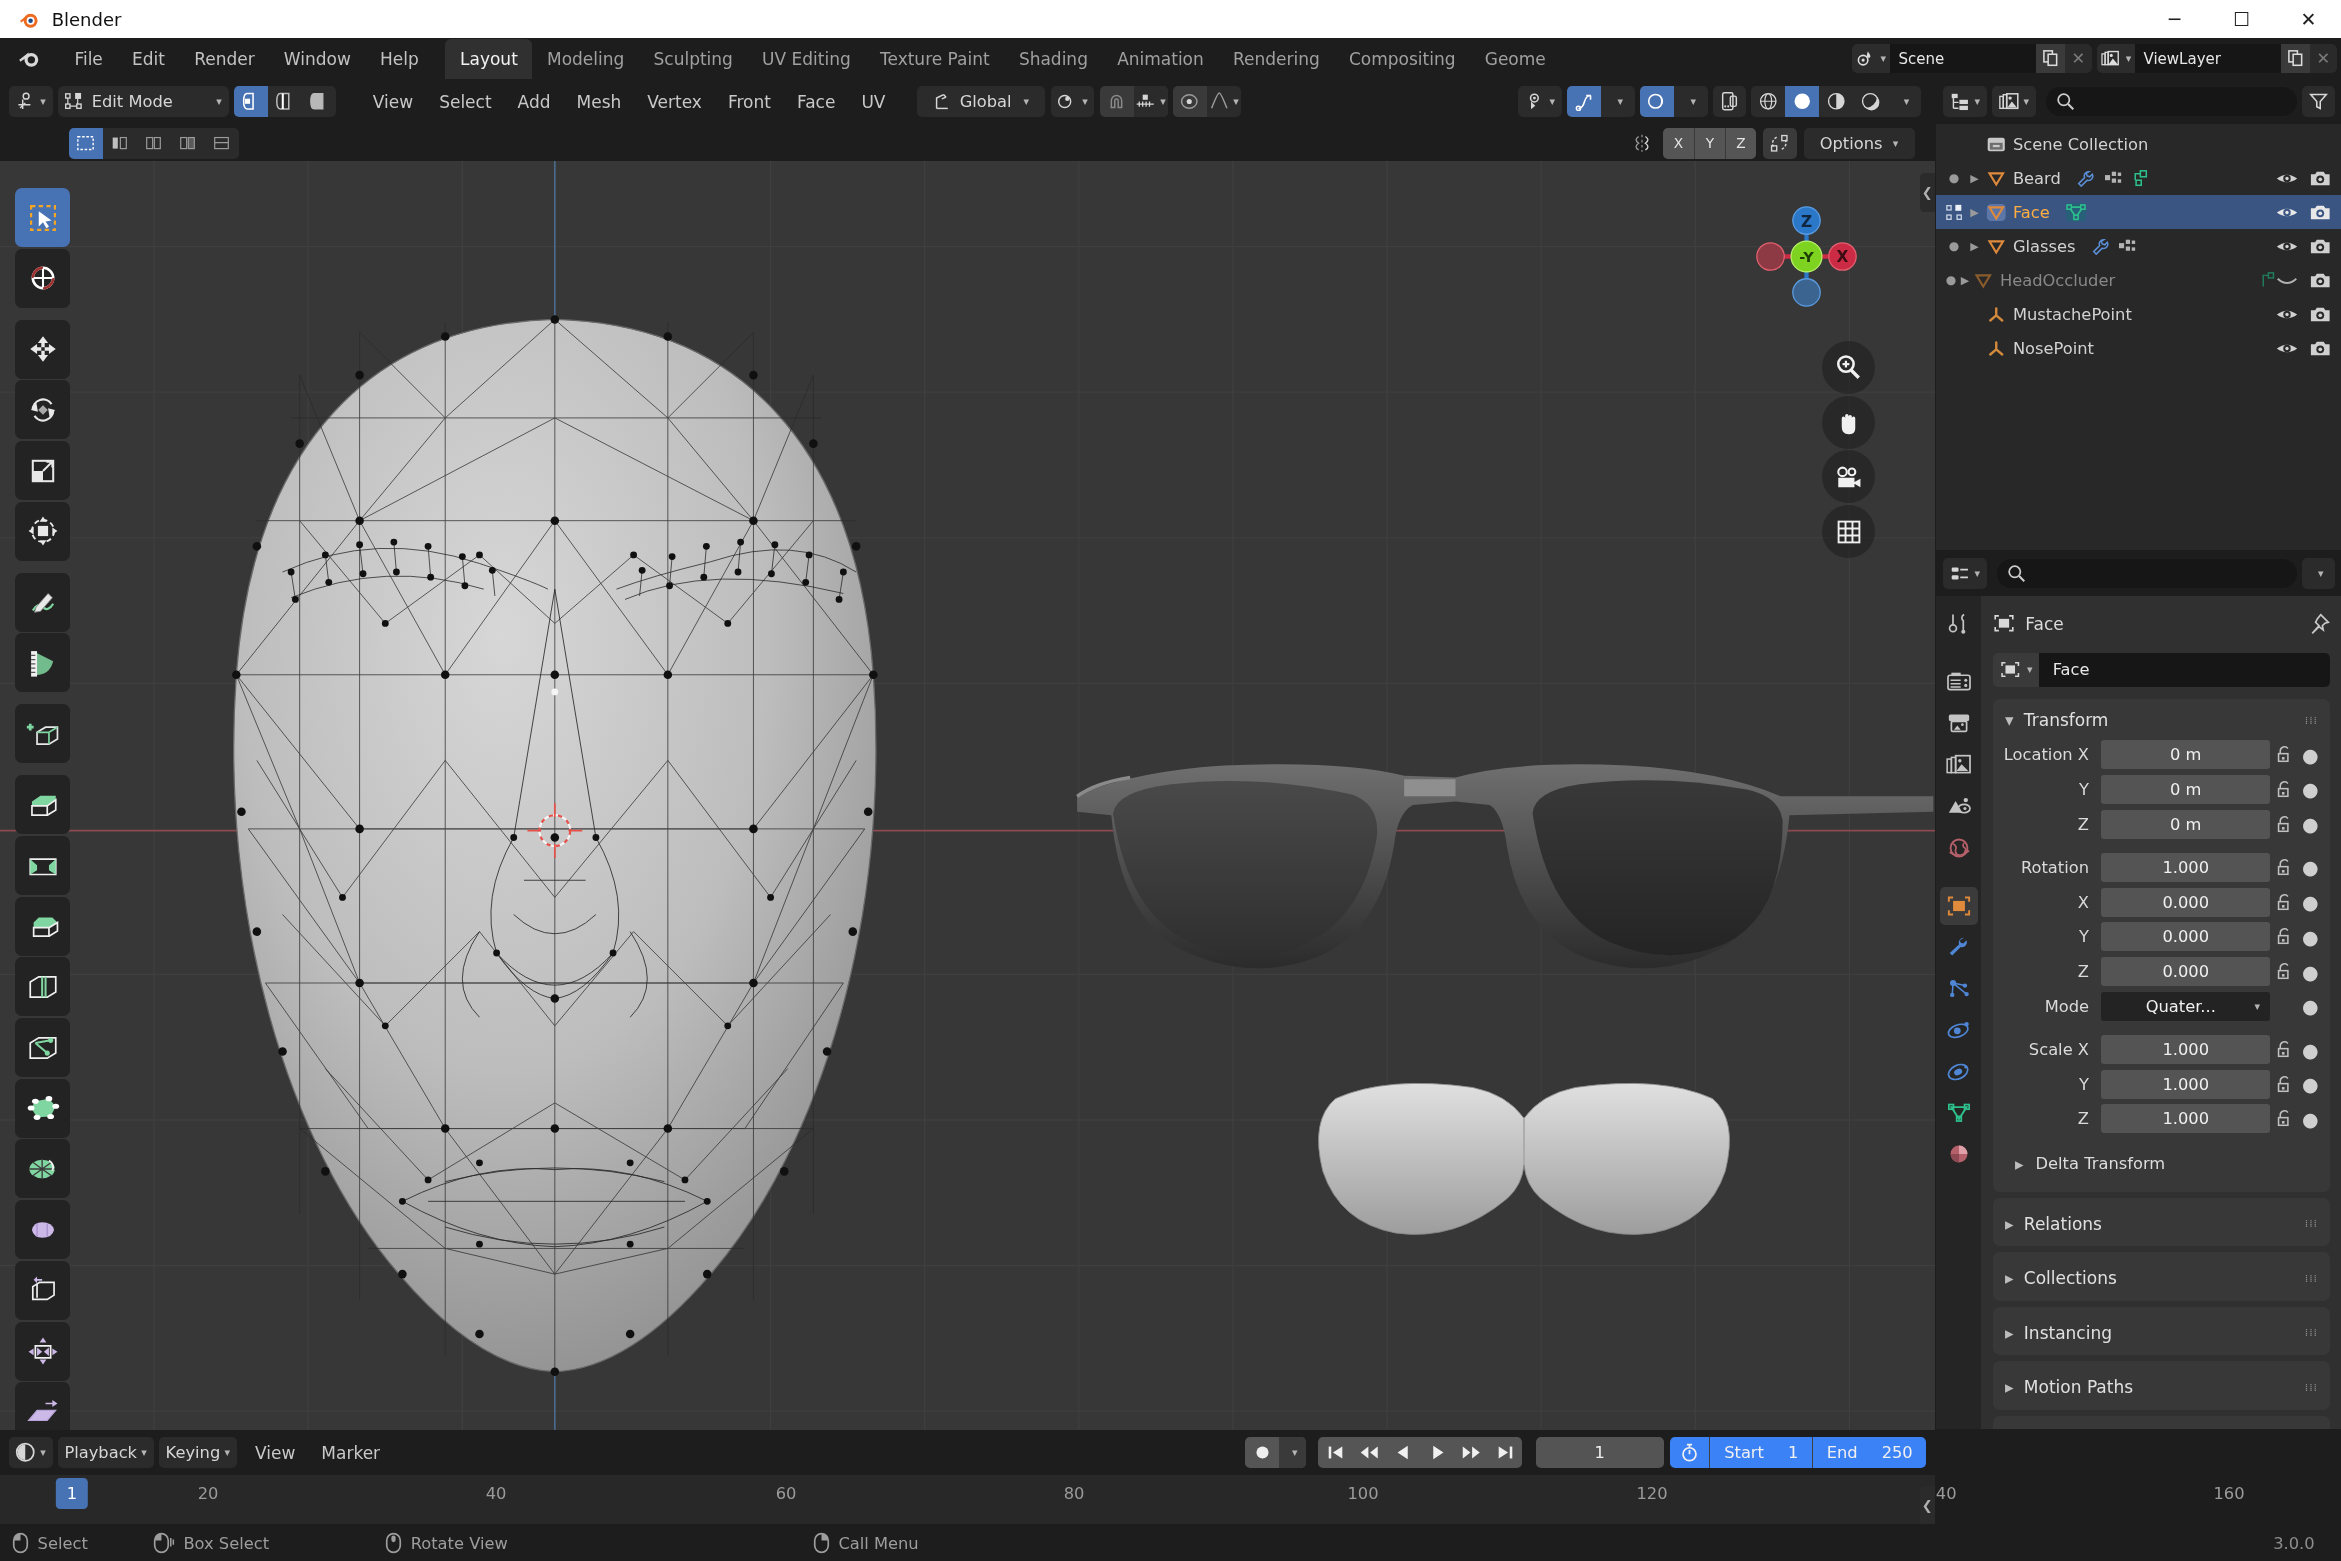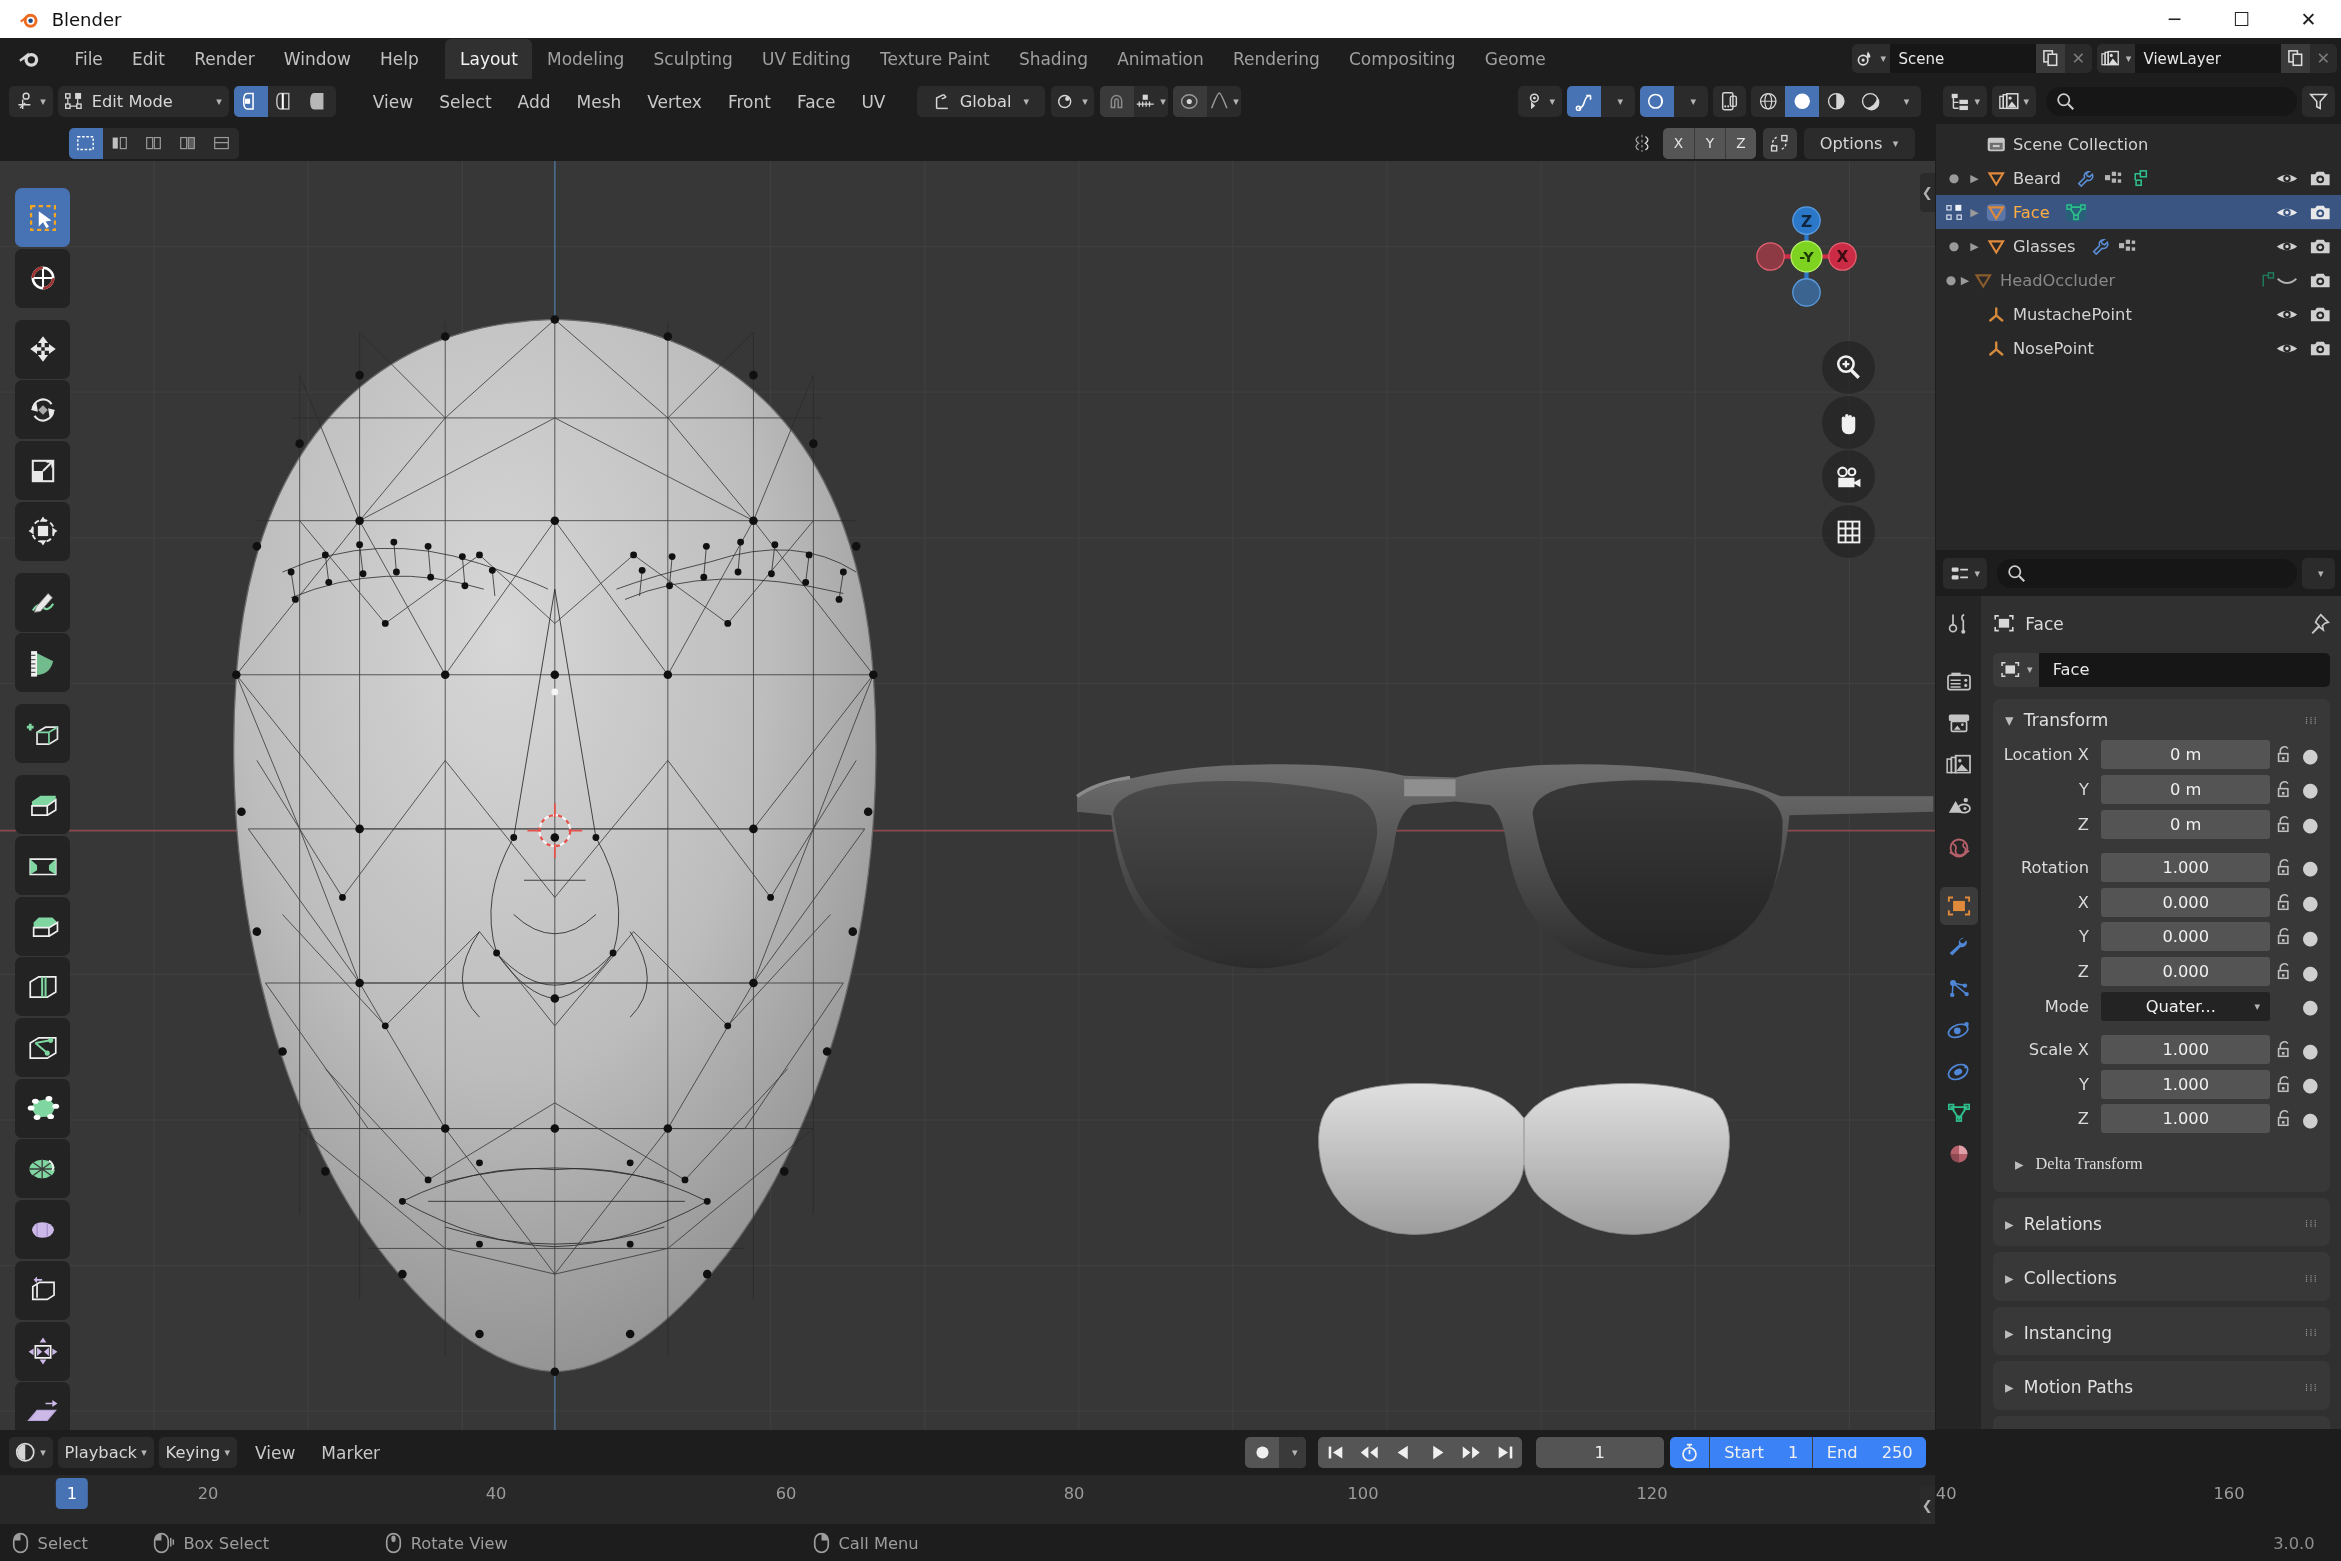--- a/index.html
+++ b/index.html
@@ -138,21 +138,21 @@
   .pval { flex:1; height:29px; background:#545454; border-radius:3px;
     display:flex; align-items:center; justify-content:center;
     font-size:16.3px; color:#f0f0f0; }
   .pval.dark { background:#232323; justify-content:space-between;
     padding:0 10.3px; }
   .plock { width:29px; display:flex; align-items:center; justify-content:center; }
   .pdot { width:22px; display:flex; align-items:center; justify-content:center;
     color:#cfcfcf; font-size:19px; }
   .grp { margin-bottom:10.3px; }
   .dots6 { margin-left:auto; color:#8a8a8a; font-size:11px; letter-spacing:0.9px; }
-  .sub { font-size:16.3px; color:#dcdcdc;font-family:Liberation Serif, serif; }
+  .sub { font-size:16.3px; color:#dcdcdc; }
 
   
   .timeline { position:absolute; left:0; top:1430px; width:1935px; height:94px;
     background:#282828; }
   .tl-header { height:45px; background:#1d1d1d; display:flex; align-items:center;
     padding:0 8.6px; }
   .tl-ruler { height:50px; background:#282828; position:relative; }
   .tick { position:absolute; top:8.6px; font-size:16.3px; color:#9a9a9a;
     transform:translateX(-50%); }
   .playhead { position:absolute; top:3.4px; height:31px; background:#4772b3;

